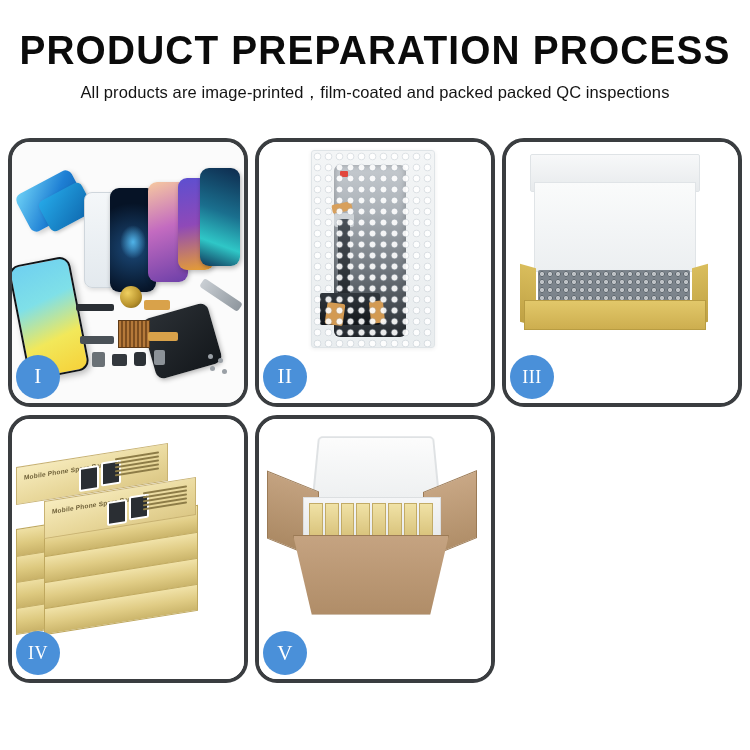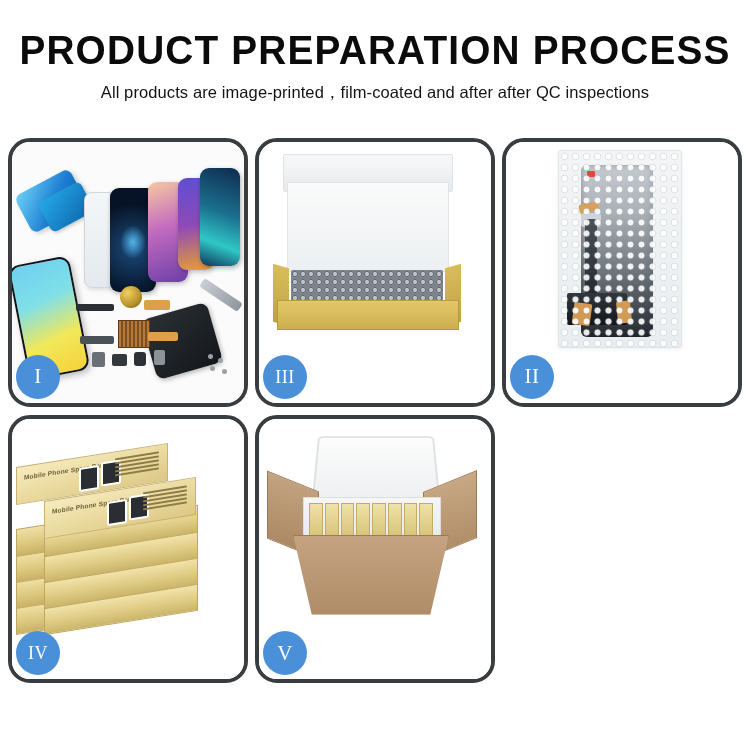--- a/index.html
+++ b/index.html
@@ -286,21 +286,21 @@
   .c6lbl2{position:absolute;left:58px;top:158px;width:14px;height:18px;background:#b3906d;opacity:.8;}
   .c6seam{position:absolute;left:86px;top:80px;width:2px;height:96px;background:rgba(120,95,70,.45);}
 </style>
 </head>
 <body>
 
 <div class="page">
 
   <div class="header">
     <h1 class="title">PRODUCT PREPARATION PROCESS</h1>
-    <p class="subtitle">All products are image-printed，film-coated and after after QC inspections</p>
+    <p class="subtitle">All products are image-printed，film-coated and packed packed QC inspections</p>
   </div>
 
   <div class="grid">
 
     <div class="card">
       <div class="photo p1">
         <div class="ph ph-blue"></div>
         <div class="ph ph-blue2"></div>
         <div class="ph ph-glass"></div>
         <div class="ph ph-dark"></div>
@@ -328,52 +328,52 @@
           <i style="left:2px;top:12px"></i>
             <i style="left:14px;top:15px"></i>
         </div>
       </div>
       <div class="badge">
         <span>I</span>
       </div>
     </div>
 
     <div class="card">
-      <div class="photo p3">
-        <div class="lidback"></div>
-        <div class="foam"></div>
-        <div class="trayleft"></div>
-        <div class="trayright"></div>
-        <div class="bwrap"></div>
-        <div class="trayfront"></div>
-      </div>
-      <div class="badge small">
-        <span>III</span>
-      </div>
-    </div>
-
-    <div class="card">
       <div class="photo p2">
         <div class="bubblebag">
           <div class="lcd"></div>
           <div class="tapeA"></div>
           <div class="conn"></div>
           <div class="flexcable"></div>
           <div class="board"></div>
           <div class="tapeB"></div>
           <div class="tapeC"></div>
           <div class="bubbles"></div>
         </div>
       </div>
       <div class="badge">
         <span>II</span>
       </div>
     </div>
 
     <div class="card">
+      <div class="photo p3">
+        <div class="lidback"></div>
+        <div class="foam"></div>
+        <div class="trayleft"></div>
+        <div class="trayright"></div>
+        <div class="bwrap"></div>
+        <div class="trayfront"></div>
+      </div>
+      <div class="badge small">
+        <span>III</span>
+      </div>
+    </div>
+
+    <div class="card">
       <div class="photo p4">
         <div class="stack">
           <div class="bx" style="top:150px;"></div>
           <div class="bx" style="top:124px;"></div>
           <div class="bx" style="top:98px;"></div>
           <div class="bx" style="top:72px;"></div>
           <div class="bx2" style="top:150px;"></div>
           <div class="bx2" style="top:124px;"></div>
           <div class="bx2" style="top:98px;"></div>
           <div class="bx2" style="top:72px;"></div>

